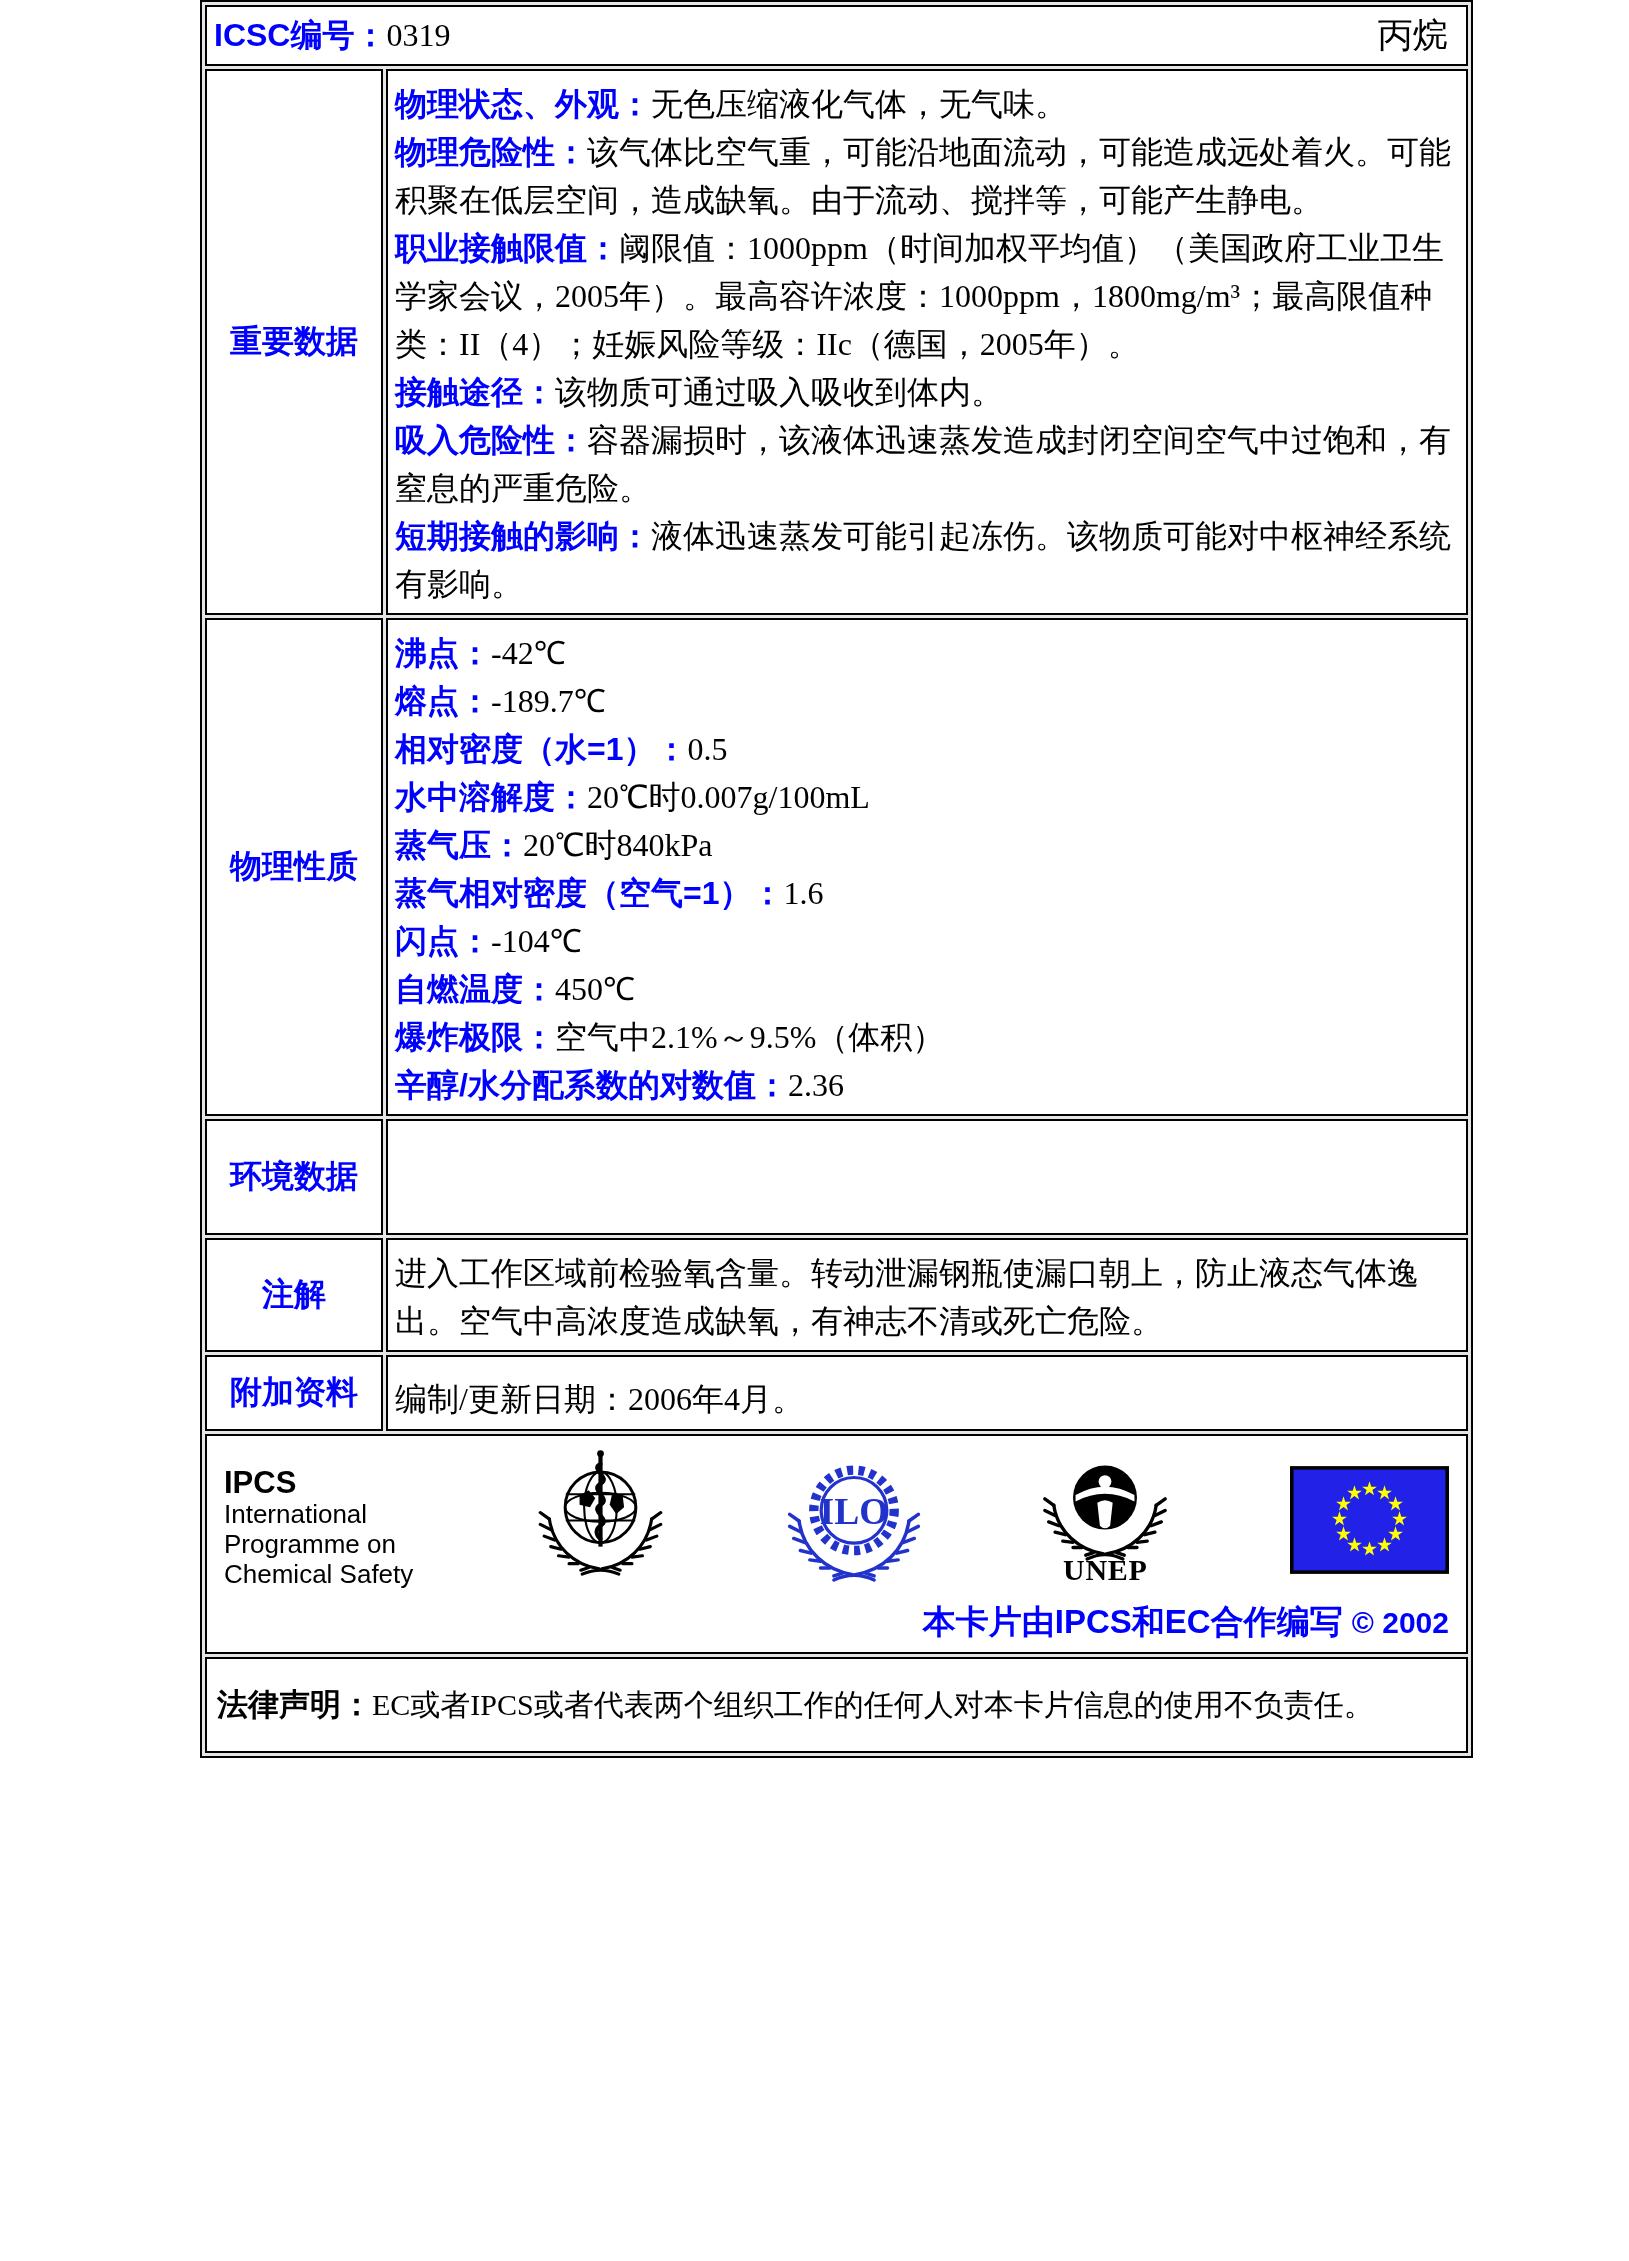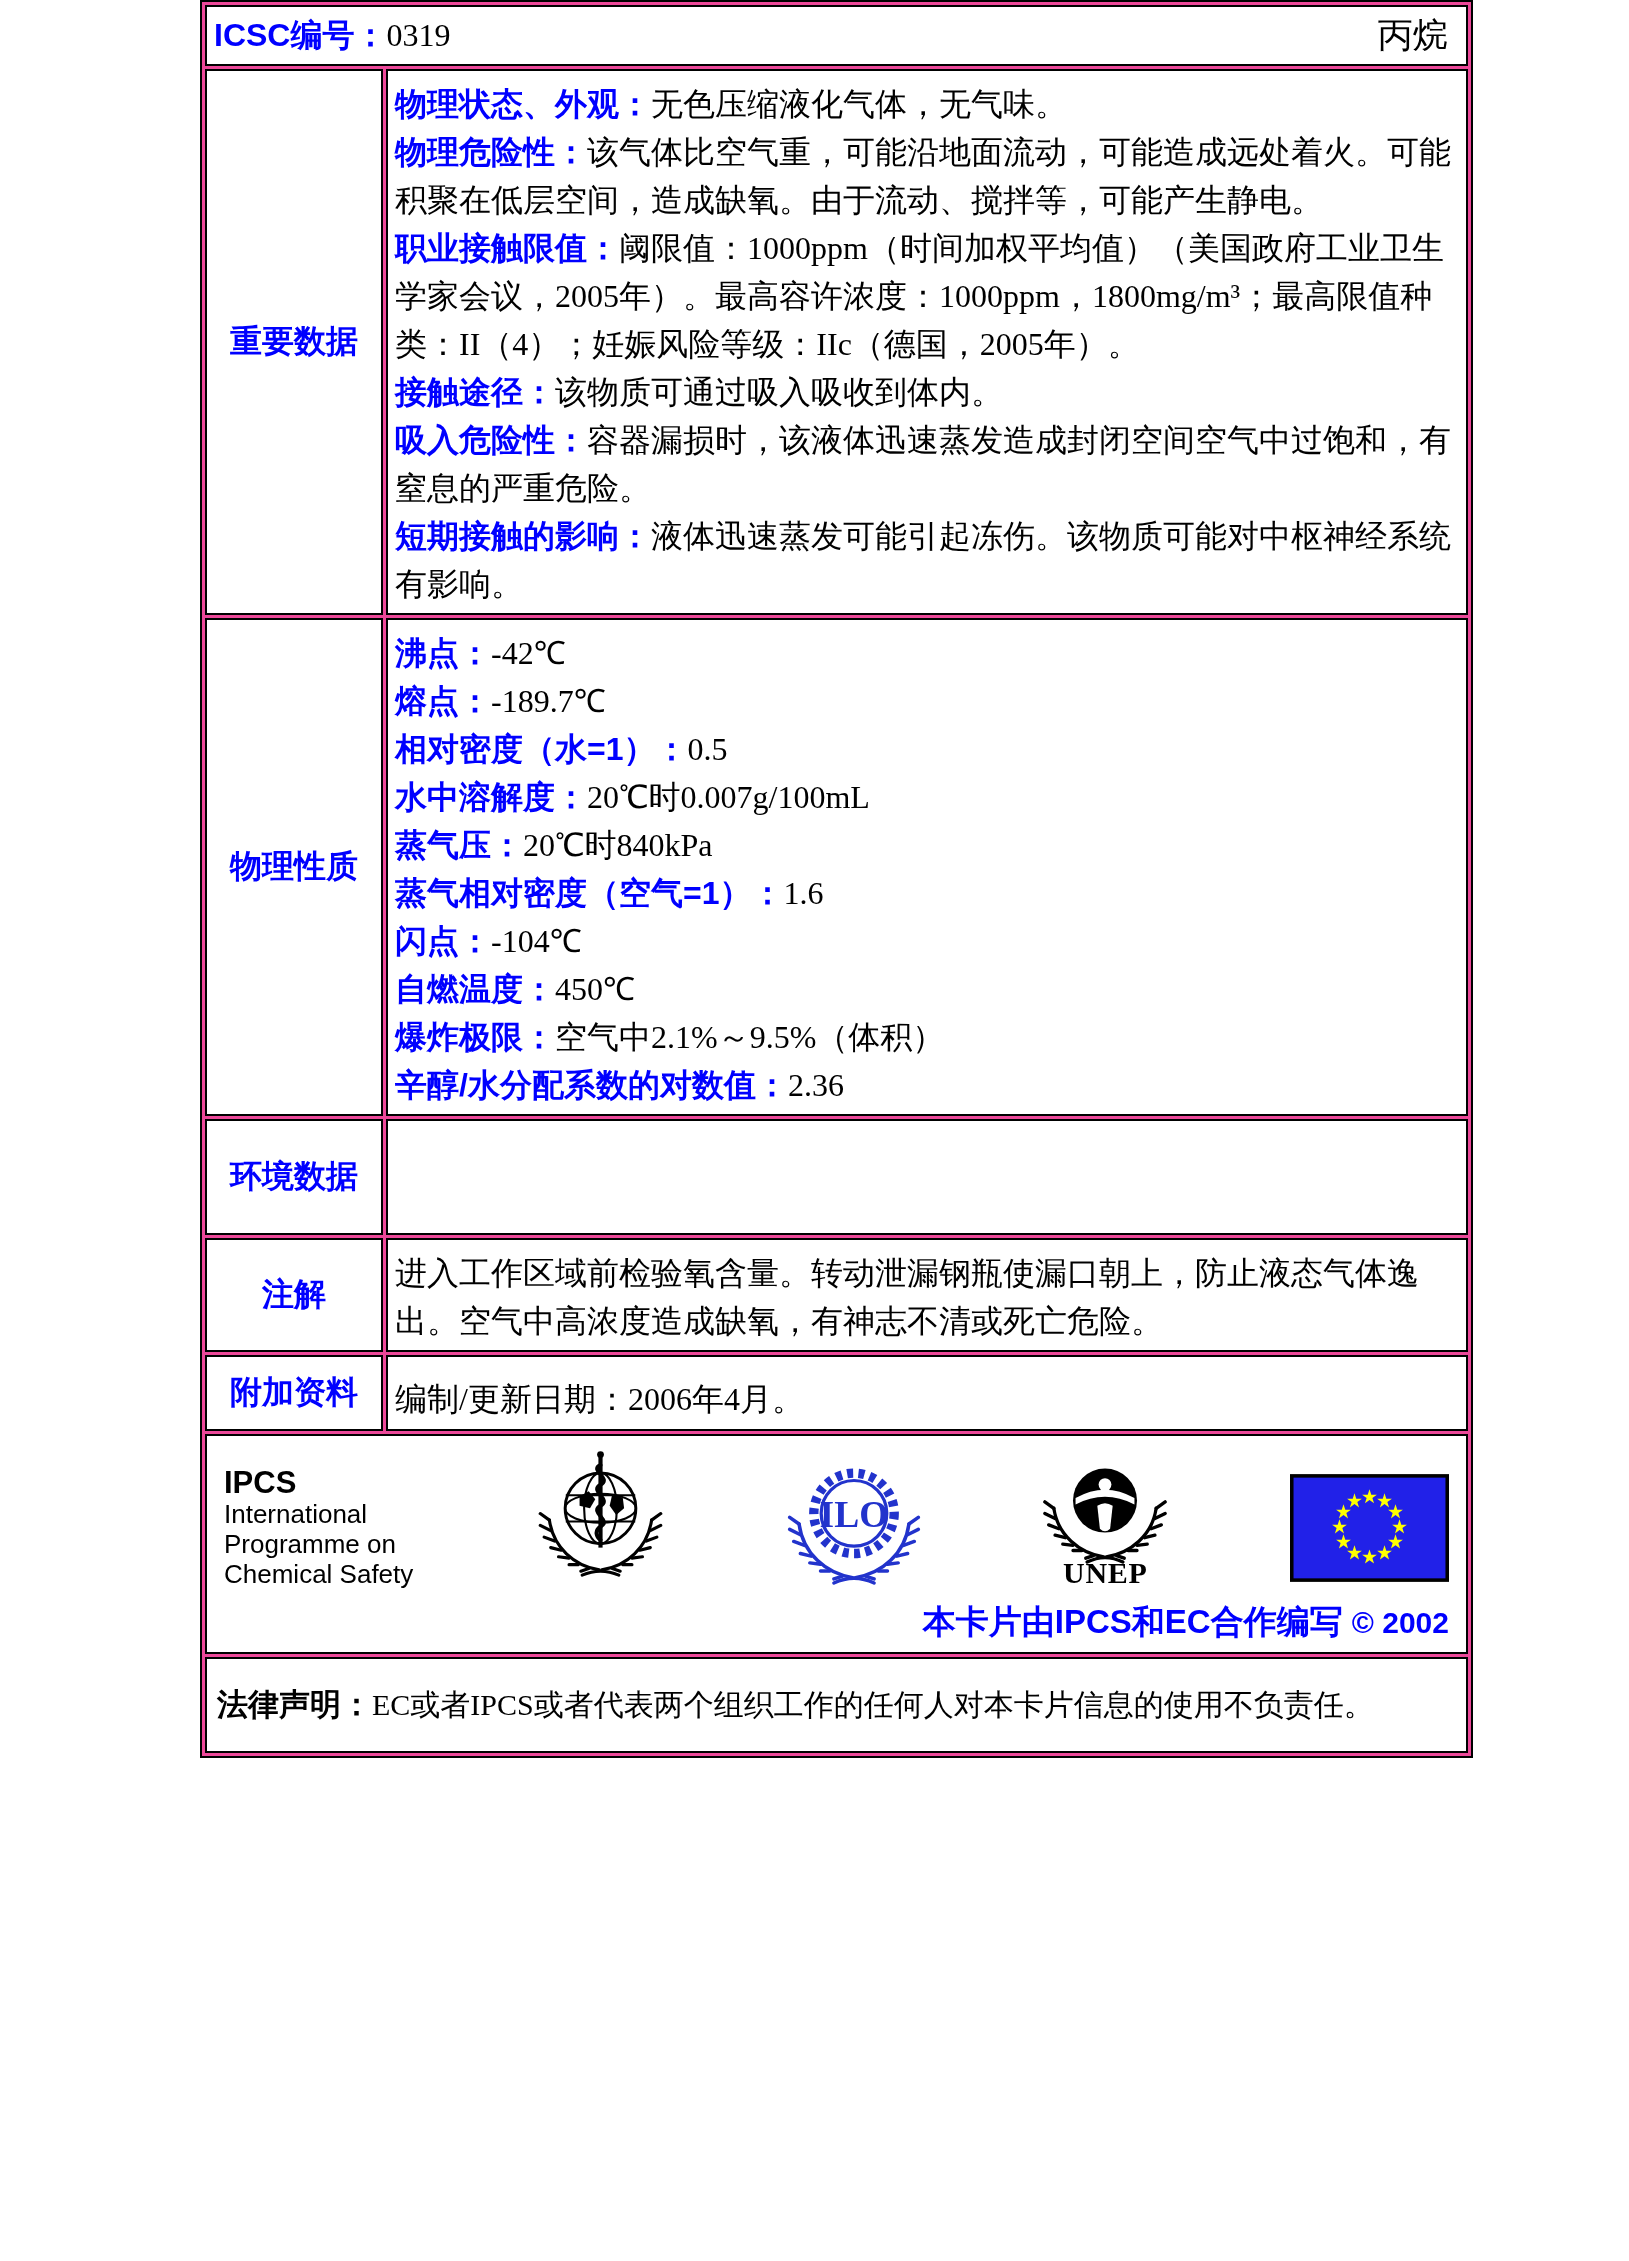--- a/index.html
+++ b/index.html
@@ -18,21 +18,21 @@
   .wrapper{width:1273px;margin-left:200px;}
   .page-title{
     text-align:center;color:var(--title-red);
     font-family:"Liberation Serif",serif;
     font-size:65px;font-weight:bold;letter-spacing:7px;
     margin:24px 0 18.3px 0;line-height:1.1;
   }
   table.card{
     width:100%;border:2.1px solid #000;
     border-collapse:separate;border-spacing:3.5px;
-    background:#ec4899;table-layout:fixed;
+    background:#e5e5e5;table-layout:fixed;
   }
   td{border:2.1px solid #000;background:#fff;box-sizing:border-box;}
   col.label-col{width:178px;}
   td.label-cell{
     text-align:center;vertical-align:middle;
     color:var(--label-blue);
     font-family:"Liberation Sans",sans-serif;
     font-weight:bold;font-size:32px;
     padding:4px;
   }
@@ -56,21 +56,21 @@
   .icsc-number{font-size:32px;}
   .substance-name{font-size:35px;}
   
   tr.row-important td.content-cell{height:507px;}
   tr.row-physical td.content-cell{height:424px;}
   tr.row-env td.content-cell{height:116px;}
   tr.row-notes td.content-cell{height:102px;}
   tr.row-extra td.content-cell{height:51px;padding-top:18px;}
   
   td.logos-cell{padding:10px 17px 7px 17px;height:196px;vertical-align:top;}
-  .logos-flex{display:flex;justify-content:space-between;align-items:center;}
+  .logos-flex{display:flex;justify-content:space-between;align-items:flex-start;}
   .ipcs-block{font-family:"Liberation Sans",sans-serif;padding-top:20px;width:190px;}
   .ipcs-name{font-weight:bold;font-size:31px;line-height:1.1;}
   .ipcs-line{font-size:26px;line-height:1.15;}
   .logo-box{display:flex;flex-direction:column;align-items:center;}
   .unep-word{
     font-family:"Liberation Serif",serif;font-weight:bold;
     font-size:30px;letter-spacing:0.7px;line-height:.9;margin-top:-5.6px;
   }
   .logos-caption{
     text-align:right;margin-top:10px;

